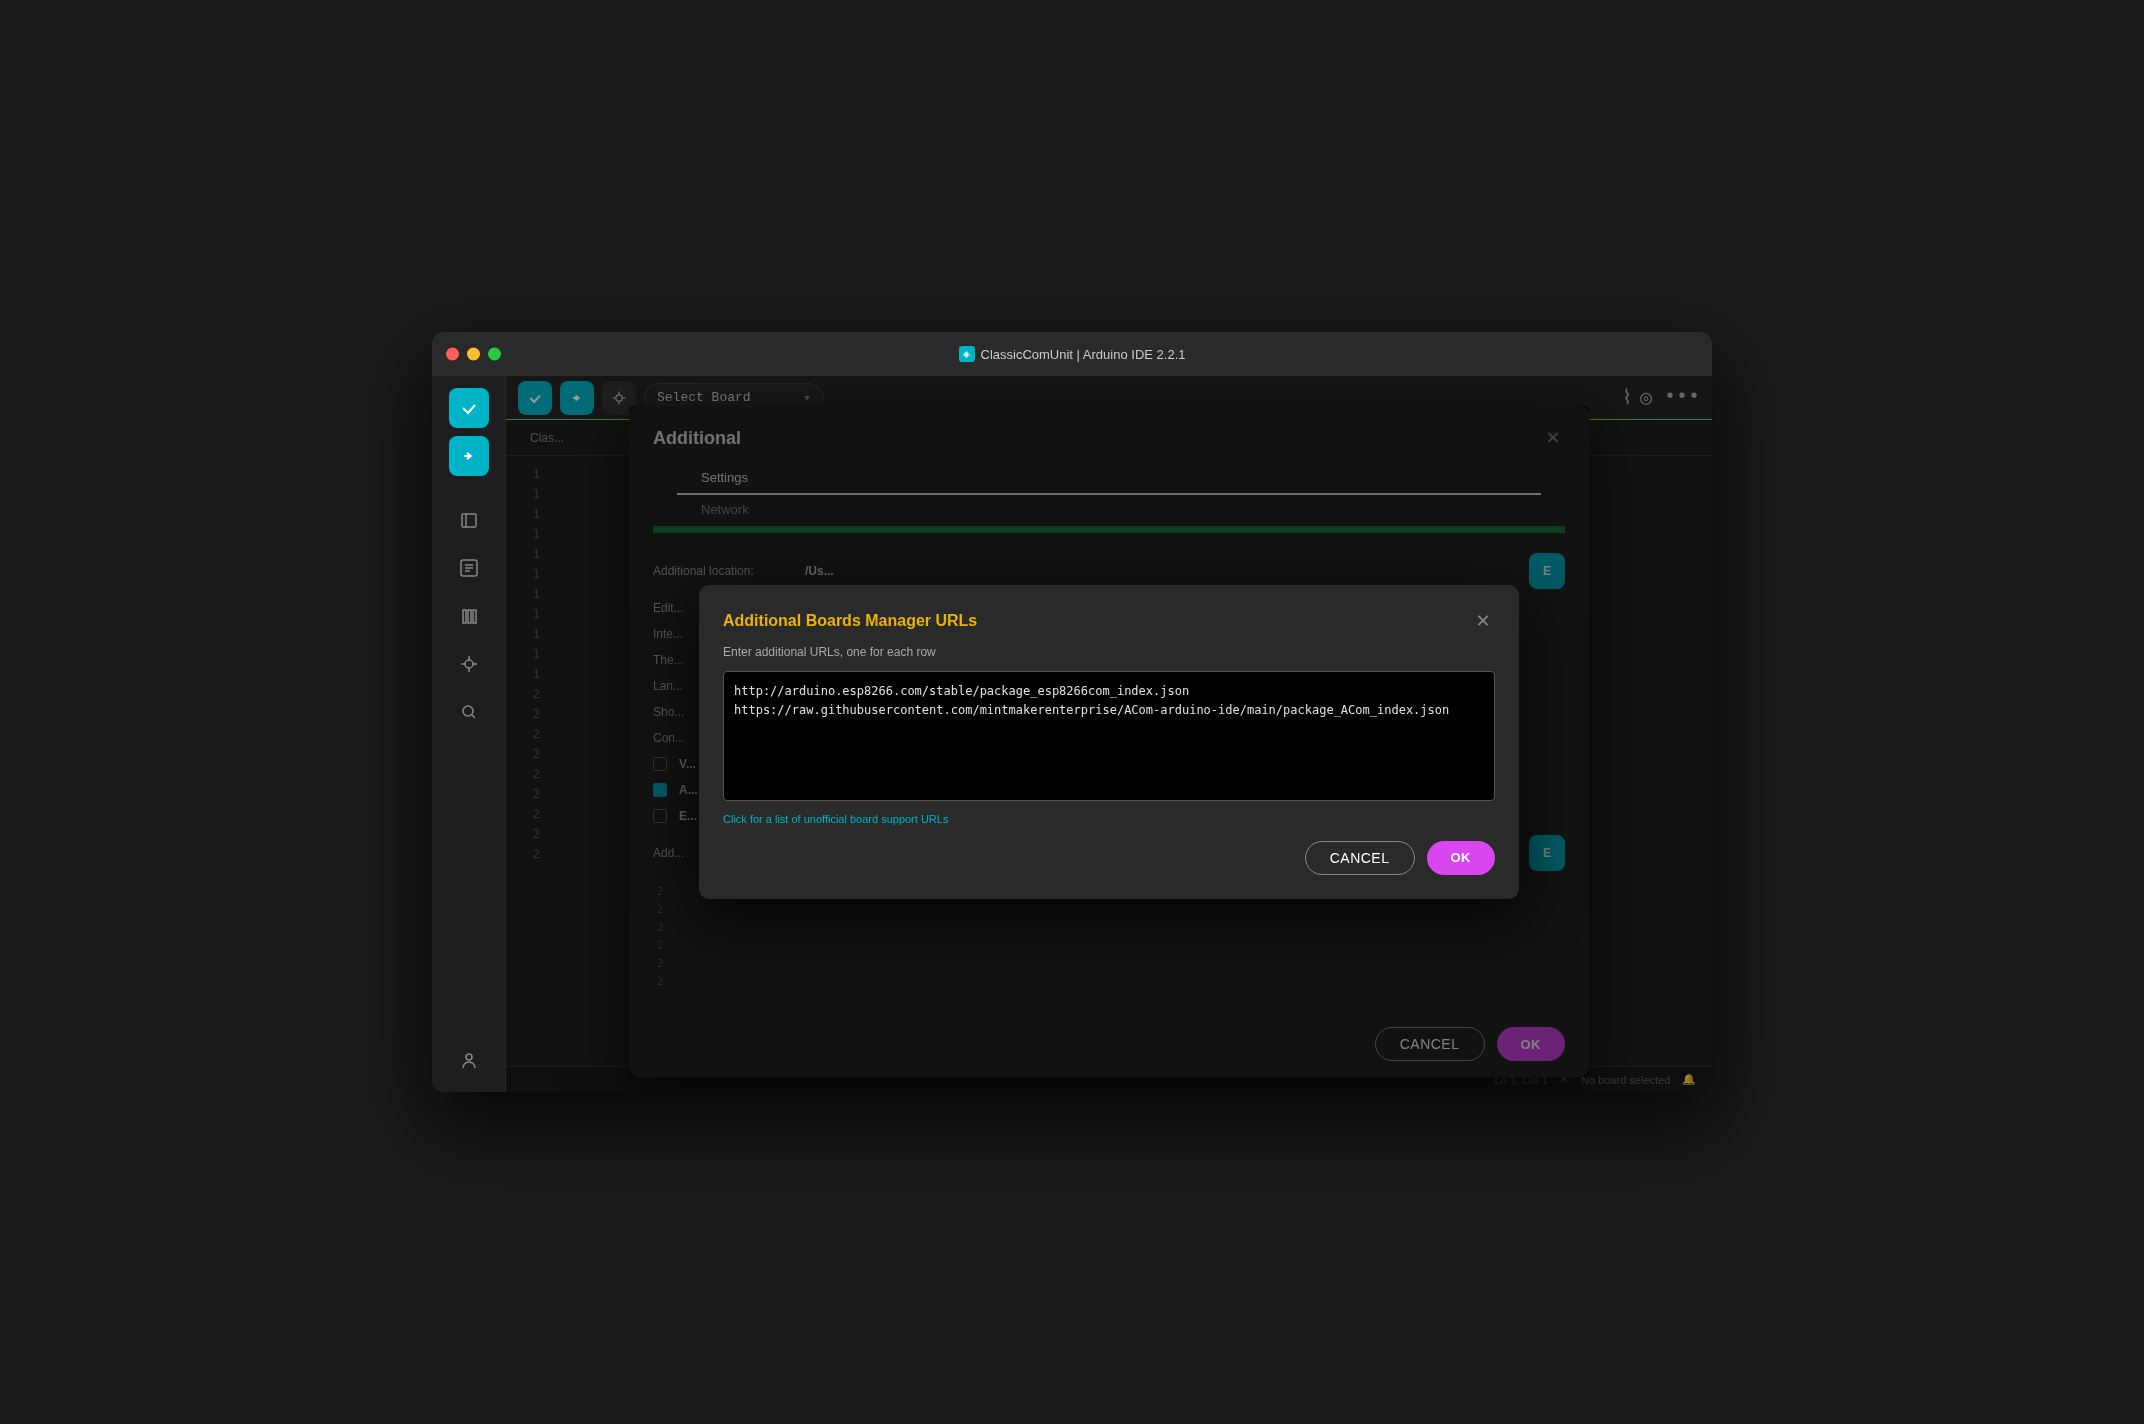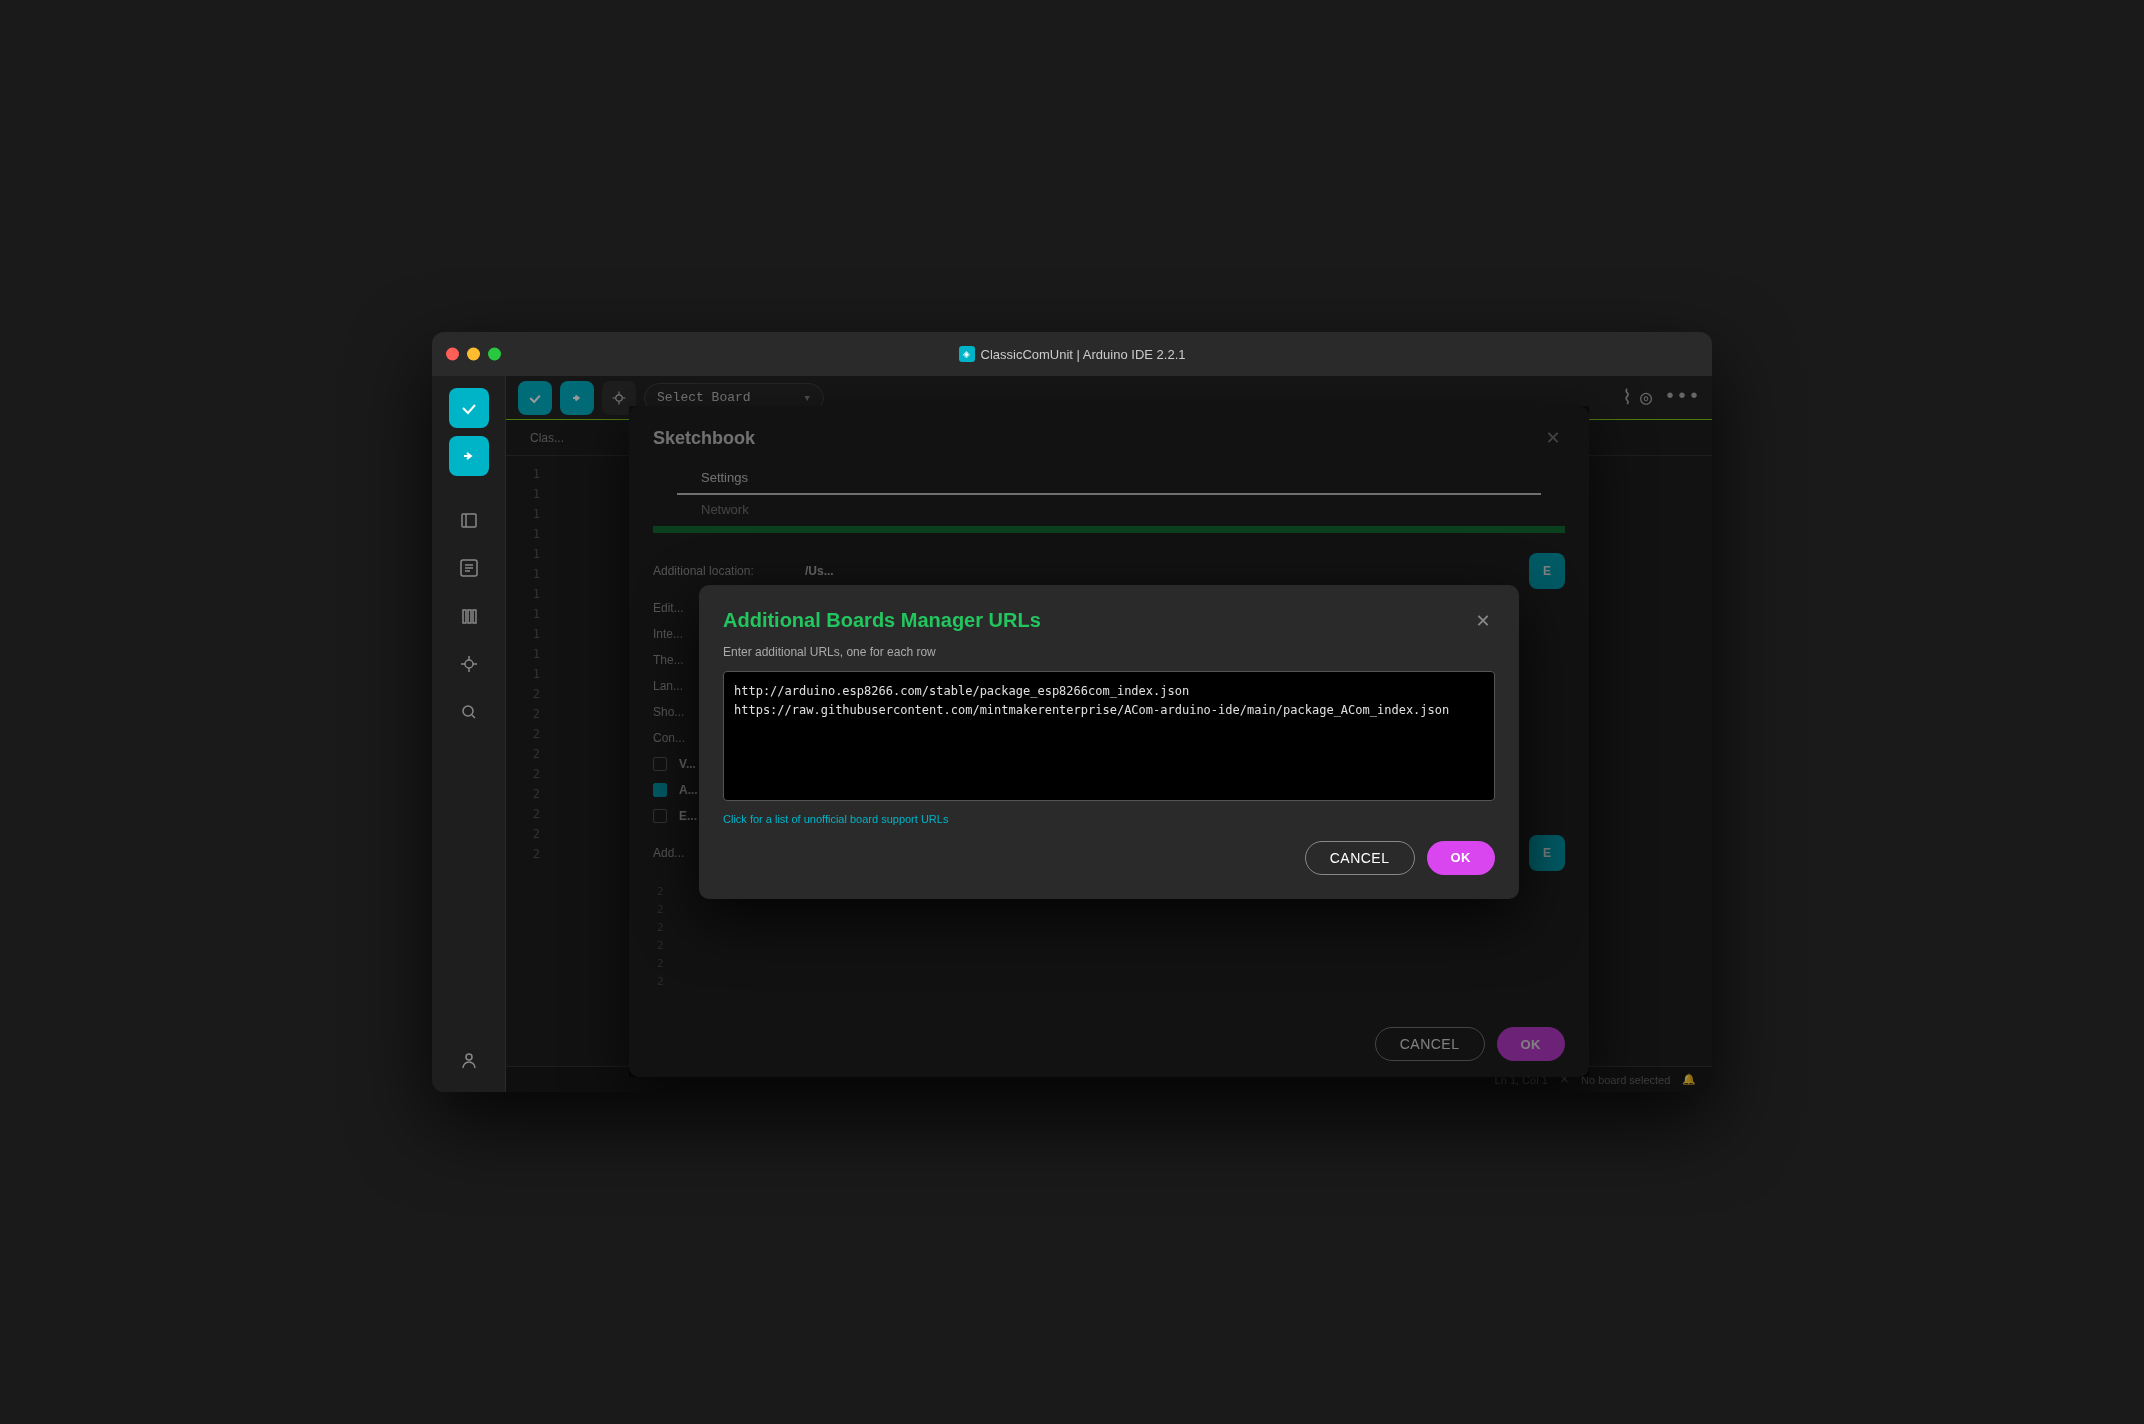--- a/index.html
+++ b/index.html
@@ -374,22 +374,22 @@
     }
 
     .sub-dialog-header {
       display: flex;
       align-items: center;
       justify-content: space-between;
       margin-bottom: 12px;
     }
 
     .sub-dialog-title {
-      color: #22c55e;
-      font-size: 20px;
+      color: #eab308;
+      font-size: 16px;
       font-weight: 600;
     }
 
     .sub-dialog-desc {
       color: #aaa;
       font-size: 12px;
       margin-bottom: 12px;
     }
 
     .url-textarea {
@@ -581,21 +581,21 @@
               <div>2</div>
               <div>2</div>
           </div>
         </div>
       </div>
 
       <div class="dialog-overlay">
         <div class="preferences-dialog">
 
           <div class="pref-header">
-            <span class="pref-title">Sketchbook</span>
+            <span class="pref-title">Additional</span>
             <div class="close-btn">✕</div>
           </div>
 
           <div style="display:flex; justify-content:center; padding: 12px 24px 0; border-bottom:7px solid #15803d; margin: 0 24px; flex-direction: column;">
             <div class="pref-tab active">Settings</div>
             <div class="pref-tab">Network</div>
           </div>
 
           <div class="pref-content">
 

